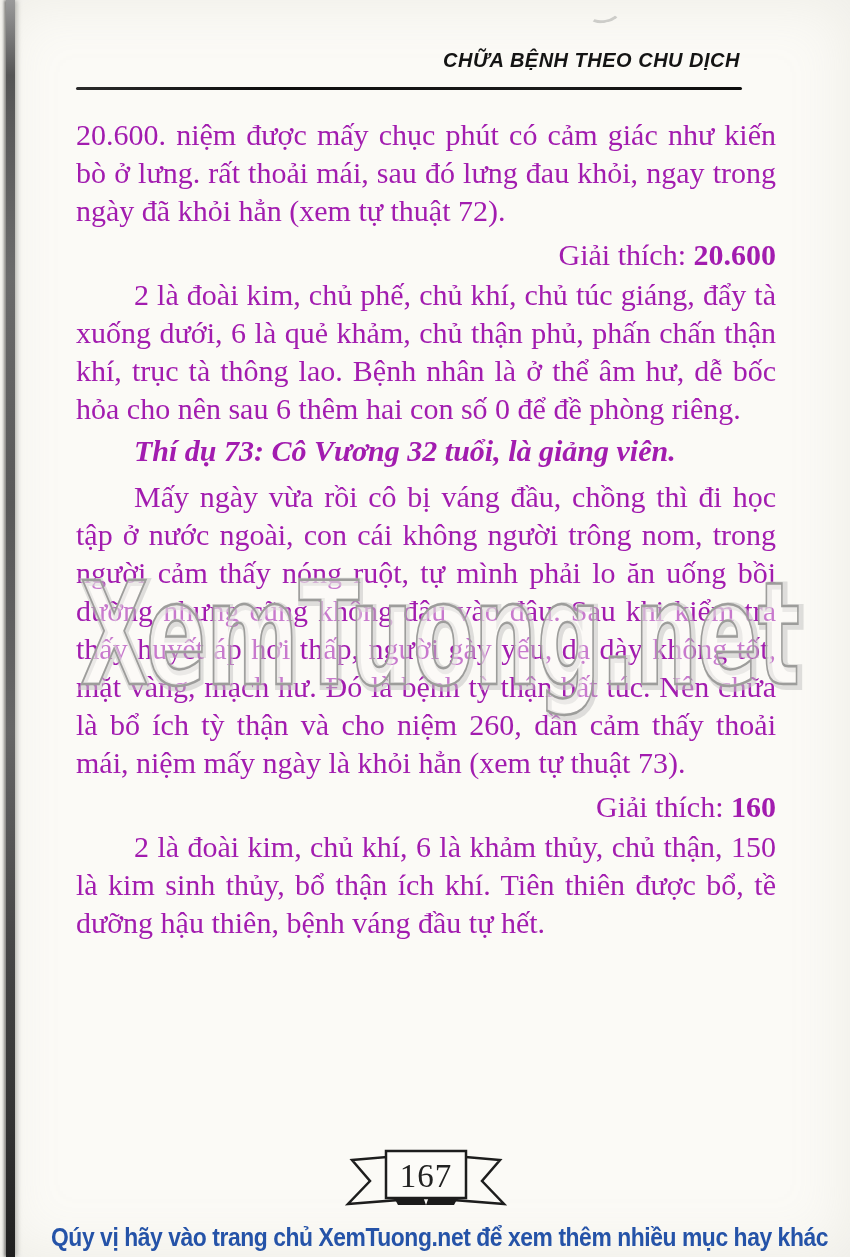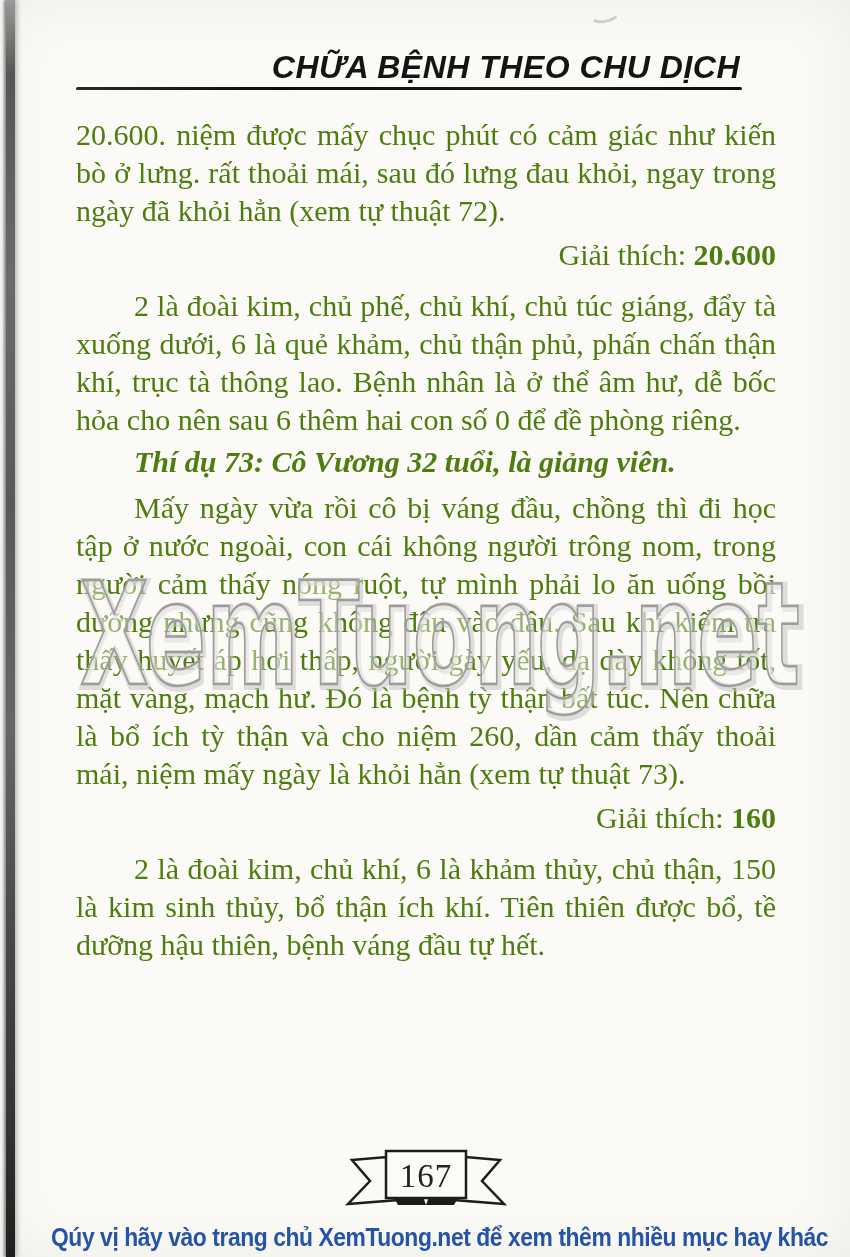--- a/index.html
+++ b/index.html
@@ -37,21 +37,21 @@
     opacity: 0.85;
   }
 
   .header-title {
     position: absolute;
     top: 49px;
     right: 110px;
     font-family: "Liberation Sans", sans-serif;
     font-style: italic;
     font-weight: bold;
-    font-size: 32px;
+    font-size: 20px;
     letter-spacing: 0.5px;
     color: #141414;
     white-space: nowrap;
   }
   .header-rule {
     position: absolute;
     top: 87px;
     left: 76px;
     width: 666px;
     height: 3px;
@@ -60,34 +60,34 @@
   }
 
   .content {
     position: absolute;
     left: 76px;
     top: 116px;
     width: 700px;
     font-size: 30px;
     line-height: 38px;
     text-align: justify;
-    color: #4d7c0f;
+    color: #a21caf;
   }
   .para { margin: 0; text-indent: 58px; }
   .para.no-indent { text-indent: 0; }
   .explain { margin: 6px 0 0 0; padding-left: 58px; text-align: right; }
   .explain .bold { font-weight: bold; }
   .example-heading {
     margin: 4px 0 8px 0;
     padding-left: 58px;
     font-weight: bold;
     font-style: italic;
     text-align: left;
   }
-  .spaced { margin-top: 13px; font-family: Liberation Serif, serif; }
+  .spaced { margin-top: 2px; font-family: Liberation Serif, serif; }
 
   .watermark-wrap {
     position: absolute;
     left: 68px;
     top: 548px;
     width: 745px;
     height: 190px;
     pointer-events: none;
   }
 

